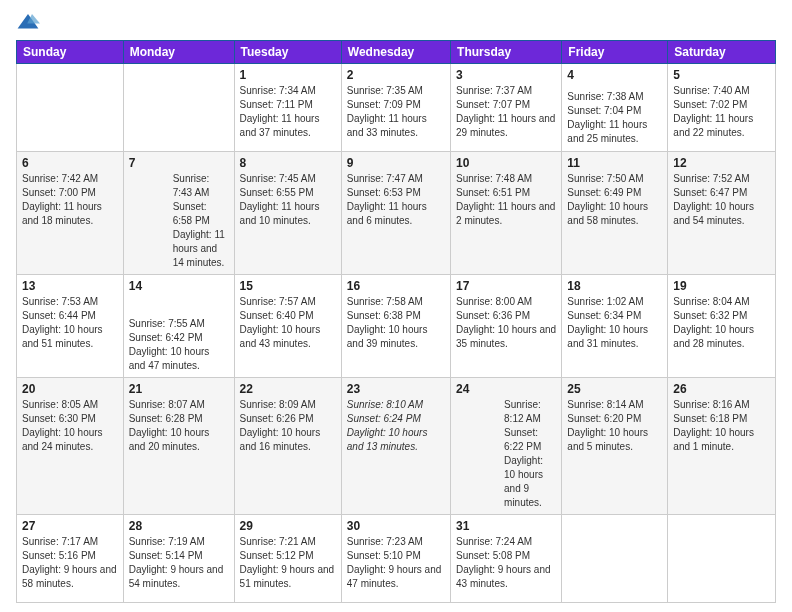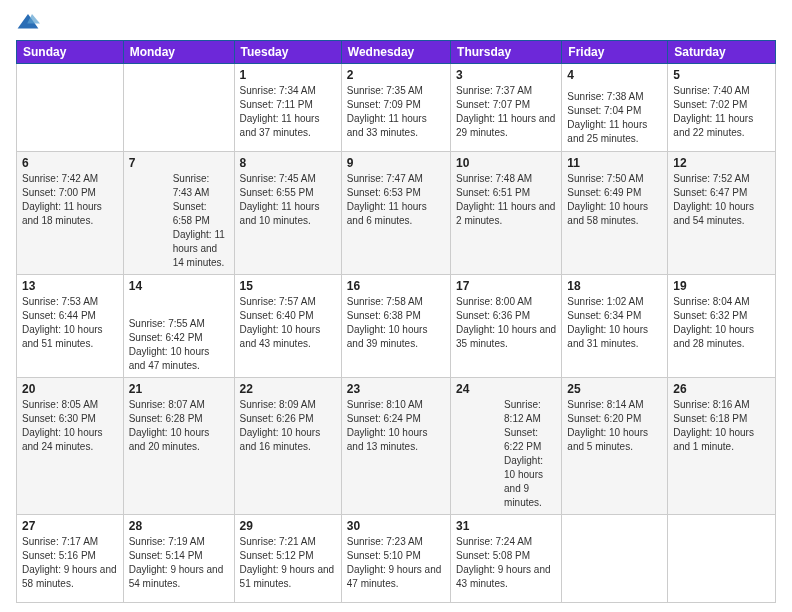--- a/index.html
+++ b/index.html
@@ -267,21 +267,21 @@
 Daylight: 10 hours and 20 minutes.</div>
           </td>
           <td>
             <span class="day-number">22</span>
             <div class="day-info" style="white-space: pre-line;">Sunrise: 8:09 AM
 Sunset: 6:26 PM
 Daylight: 10 hours and 16 minutes.</div>
           </td>
           <td>
             <span class="day-number">23</span>
-            <div class="day-info" style="white-space: pre-line;">Sunrise: 8:10 AM
+            <div class="day-info" style="white-space: pre-line; font-style: italic;">Sunrise: 8:10 AM
 Sunset: 6:24 PM
 Daylight: 10 hours and 13 minutes.</div>
           </td>
           <td>
             <span class="day-number">24</span>
             <div class="day-info" style="white-space: pre-line; margin-left: 48px;">Sunrise: 8:12 AM
 Sunset: 6:22 PM
 Daylight: 10 hours and 9 minutes.</div>
           </td>
           <td>

